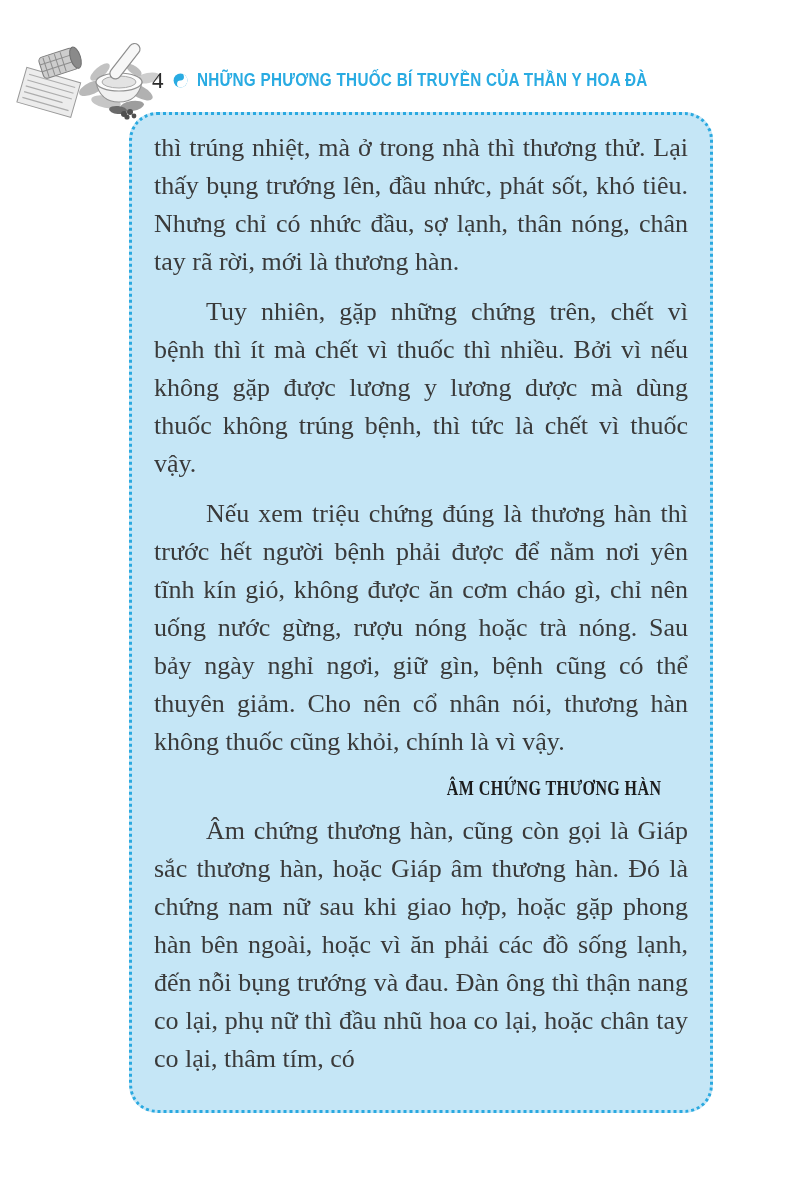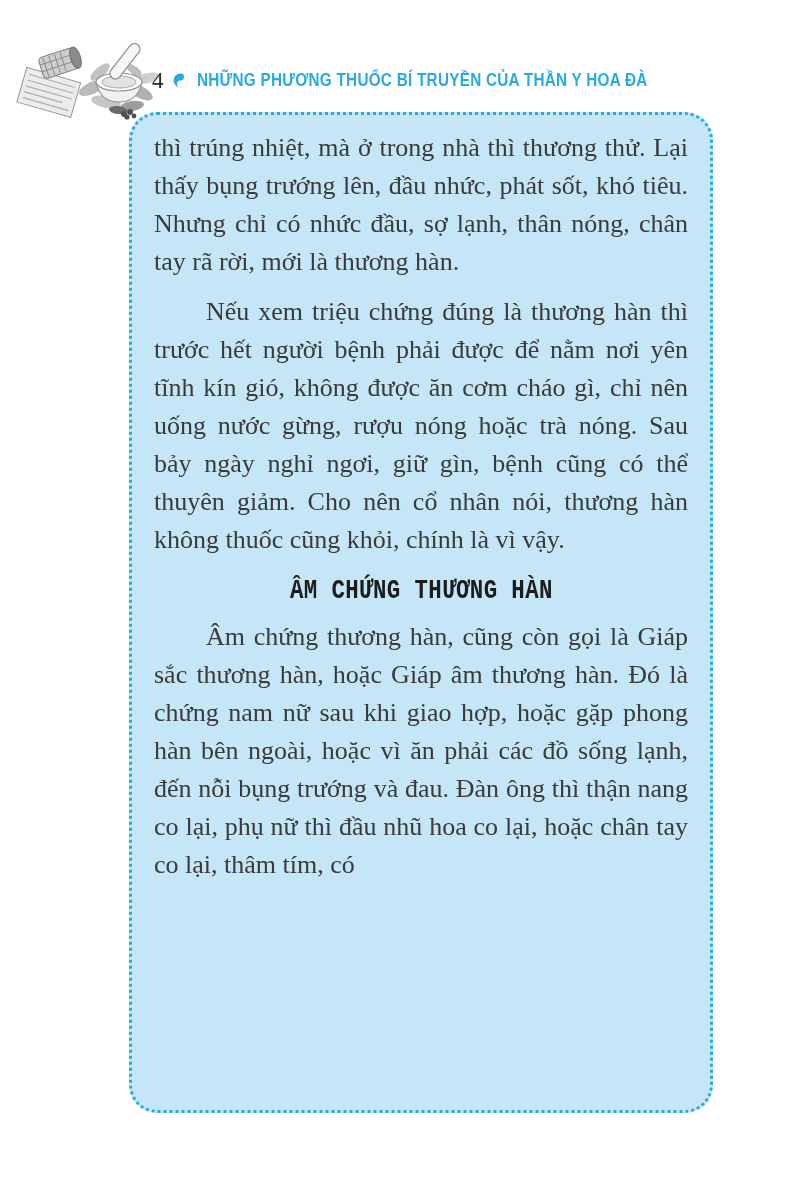--- a/index.html
+++ b/index.html
@@ -37,23 +37,23 @@
     padding:14px 22px 0 22px;
     overflow:hidden;
     margin-left:41px;
   }
   .text-box p {
     font-size:26px; line-height:38px; color:#3A3A3A;
     text-align:justify; text-indent:52px; margin:0 0 12px 0;
   }
   .text-box p.no-indent { text-indent:0; }
   .section-heading {
-    text-align:center; margin:16px 0 12px 0;
-    font-family:Liberation Mono, monospace;
-    font-weight:bold; font-size:28px; color:#1C1C1C;
+    text-align:right; margin:16px 0 12px 0;
+    font-family:Liberation Serif, serif;
+    font-weight:bold; font-size:20px; color:#1C1C1C;
     letter-spacing:0.5px;
   }
   .section-heading span {
     display:inline-block; transform:scaleX(0.8); transform-origin:center;
     white-space:nowrap;
   }
 </style>
 </head>
 <body>
 
@@ -120,18 +120,19 @@
       <circle cx="10" cy="10" r="9.2" fill="#29ABE2"></circle>
       <path d="M10,0.8 A9.2,9.2 0 0 1 10,19.2 A4.6,4.6 0 0 1 10,10 A4.6,4.6 0 0 0 10,0.8 Z" fill="#ffffff"></path>
       <circle cx="10" cy="5.4" r="1.5" fill="#29ABE2"></circle>
       <circle cx="10" cy="14.6" r="1.5" fill="#ffffff"></circle>
     </svg>
     <span class="book-title">NHỮNG PHƯƠNG THUỐC BÍ TRUYỀN CỦA THẦN Y HOA ĐÀ</span>
   </header>
 
   <main class="text-box">
     <p class="no-indent">thì trúng nhiệt, mà ở trong nhà thì thương thử. Lại thấy bụng trướng lên, đầu nhức, phát sốt, khó tiêu. Nhưng chỉ có nhức đầu, sợ lạnh, thân nóng, chân tay rã rời, mới là thương hàn.</p>
+    <p>Tuy nhiên, gặp những chứng trên, chết vì bệnh thì ít mà chết vì thuốc thì nhiều. Bởi vì nếu không gặp được lương y lương dược mà dùng thuốc không trúng bệnh, thì tức là chết vì thuốc vậy.</p>
     <p>Nếu xem triệu chứng đúng là thương hàn thì trước hết người bệnh phải được để nằm nơi yên tĩnh kín gió, không được ăn cơm cháo gì, chỉ nên uống nước gừng, rượu nóng hoặc trà nóng. Sau bảy ngày nghỉ ngơi, giữ gìn, bệnh cũng có thể thuyên giảm. Cho nên cổ nhân nói, thương hàn không thuốc cũng khỏi, chính là vì vậy.</p>
     <h2 class="section-heading"><span>ÂM CHỨNG THƯƠNG HÀN</span></h2>
     <p>Âm chứng thương hàn, cũng còn gọi là Giáp sắc thương hàn, hoặc Giáp âm thương hàn. Đó là chứng nam nữ sau khi giao hợp, hoặc gặp phong hàn bên ngoài, hoặc vì ăn phải các đồ sống lạnh, đến nỗi bụng trướng và đau. Đàn ông thì thận nang co lại, phụ nữ thì đầu nhũ hoa co lại, hoặc chân tay co lại, thâm tím, có</p>
   </main>
 
 </div>
 
 </body></html>

